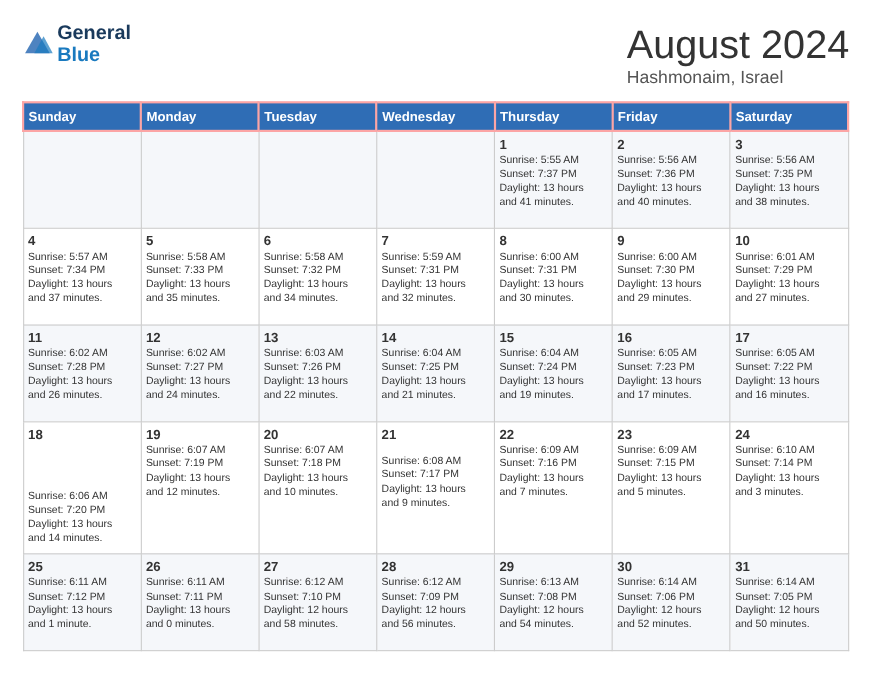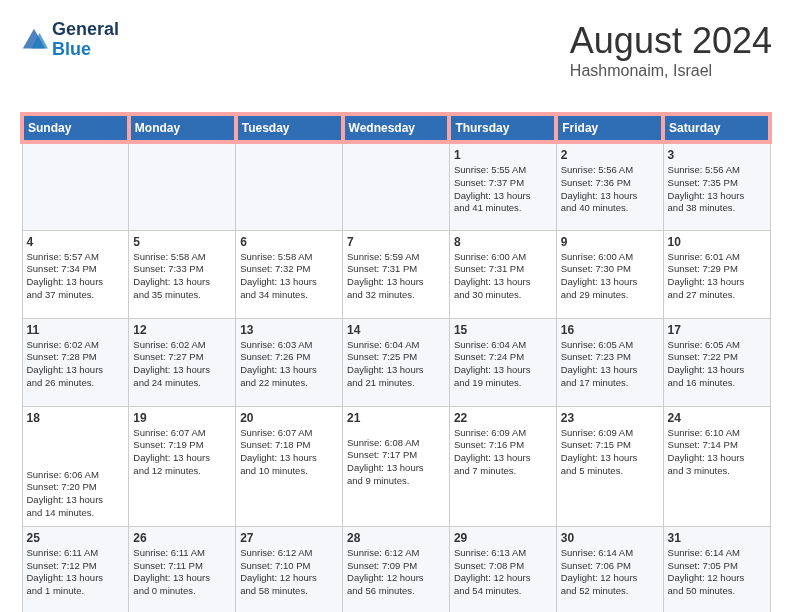--- a/index.html
+++ b/index.html
@@ -7,21 +7,21 @@
       font-family: Arial, sans-serif;
       background: #fff;
       width: 792px;
       min-height: 612px;
       padding: 20px;
     }
     .header {
       display: flex;
       justify-content: space-between;
       align-items: flex-start;
-      margin-bottom: 32px;
+      margin-bottom: 12px;
     }
     .logo {
       display: flex;
       align-items: center;
     }
     .logo-text {
       font-size: 18px;
       font-weight: bold;
       color: #1a3a5c;
       line-height: 1.1;
@@ -51,21 +51,21 @@
       border-collapse: collapse;
       table-layout: fixed;
     }
     thead tr th {
       background-color: #2f6db5;
       color: #fff;
       font-size: 12px;
       font-weight: bold;
       padding: 5px 4px;
       text-align: left;
-      border: 4px solid #fca5a5;
+      border: 2px solid #fca5a5;
     }
     tbody tr td {
       border: 1px solid #ccc;
       vertical-align: top;
       padding: 4px 4px 6px 4px;
       font-size: 10px;
       color: #222;
       height: 88px;
     }
     tbody tr:nth-child(odd) td {

